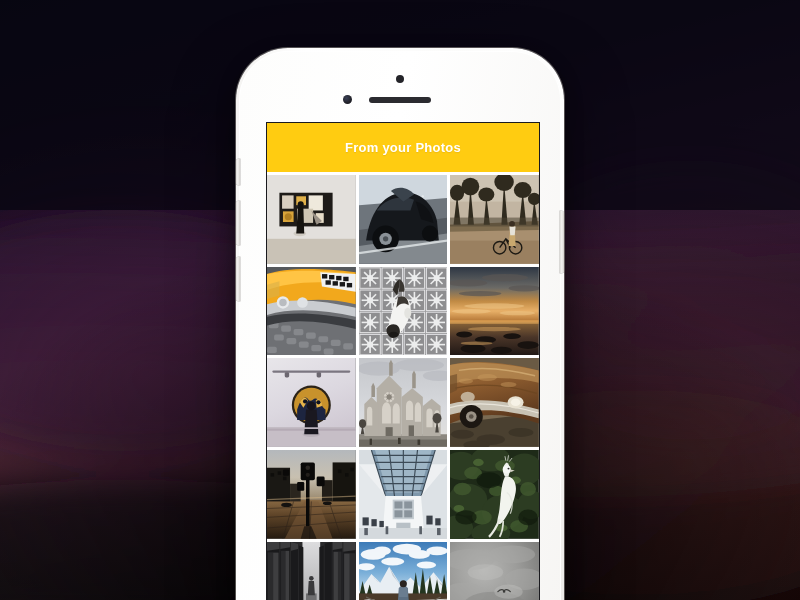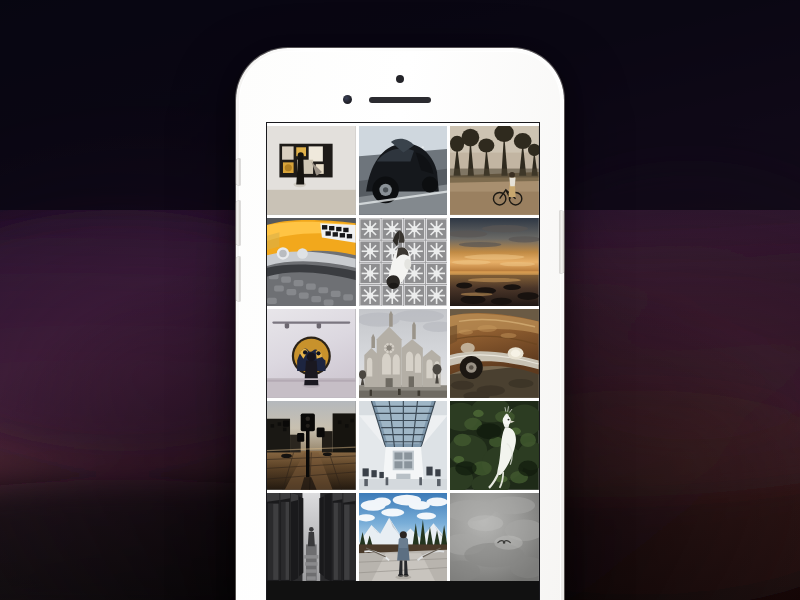--- a/index.html
+++ b/index.html
@@ -191,20 +191,23 @@
     <div class="side-btn btn-left" id="btn-volup"></div>
     <div class="side-btn btn-left" id="btn-voldn"></div>
     <div class="side-btn btn-right" id="btn-power"></div>
 
     <div id="proximity-sensor"></div>
     <div id="front-camera"></div>
     <div id="earpiece"></div>
 
     <div id="screen">
 
+      <div id="app-header">
+        <span id="app-title">From your Photos</span>
+      </div>
 
       <div id="photo-grid">
 
         <div class="tile">
           <svg viewBox="0 0 100 100" preserveAspectRatio="none">
             <rect width="100" height="100" fill="#dbd8d3"></rect>
             <rect y="0" width="100" height="72" fill="#e3e0dc"></rect>
             <rect y="72" width="100" height="28" fill="#c9c2b6"></rect>
             <rect x="14" y="20" width="60" height="38" fill="#1e1b18"></rect>
             <rect x="17" y="23" width="13" height="15" fill="#d9cfc0"></rect>

